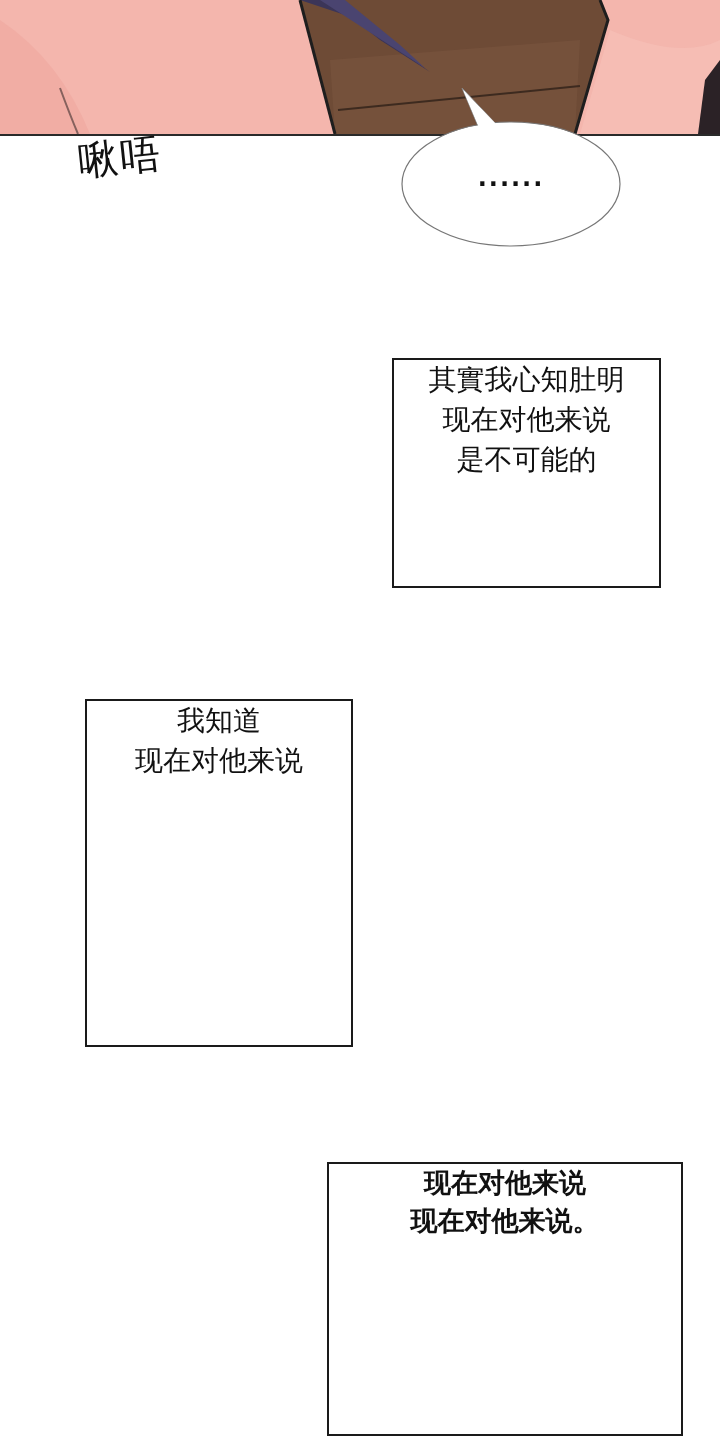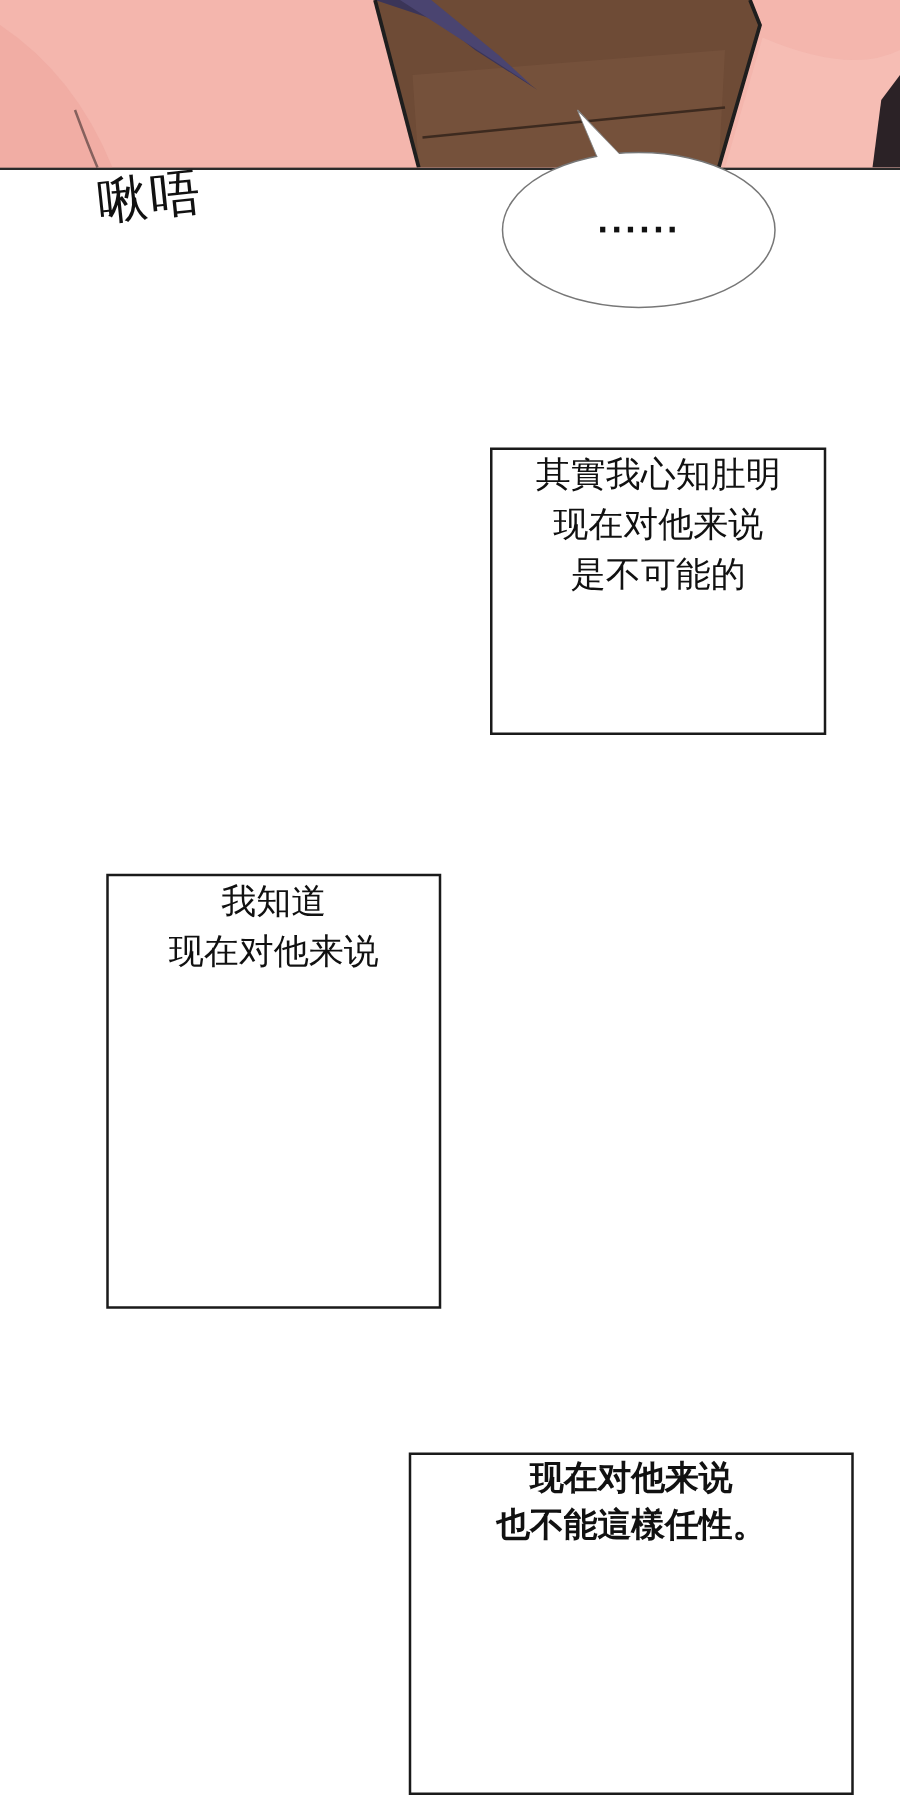--- a/index.html
+++ b/index.html
@@ -92,15 +92,15 @@
 <div class="caption cap2">
   <div class="lines">
     <div class="line">我知道</div>
     <div class="line">现在对他来说</div>
   </div>
 </div>
 
 <div class="caption cap3">
   <div class="lines">
     <div class="line">现在对他来说</div>
-    <div class="line">也不能這樣任性。</div>
+    <div class="line">现在对他来说。</div>
   </div>
 </div>
 
 </body></html>

